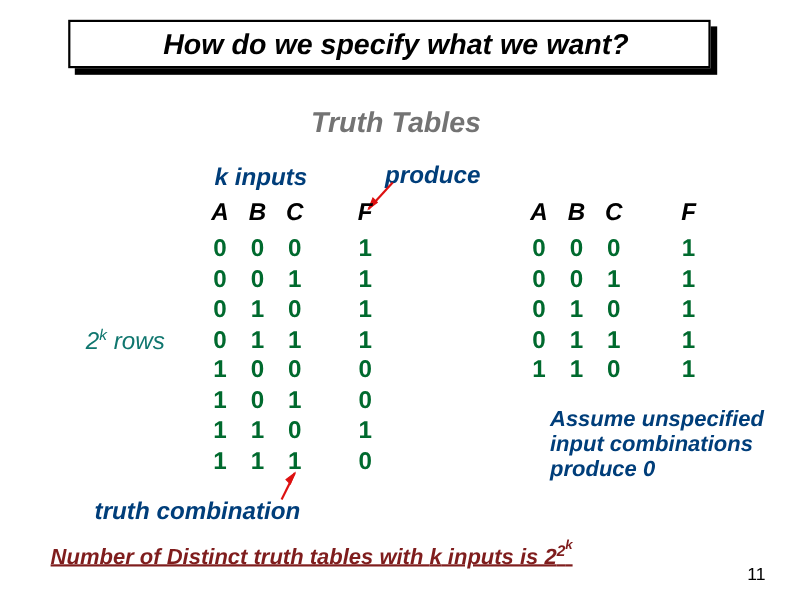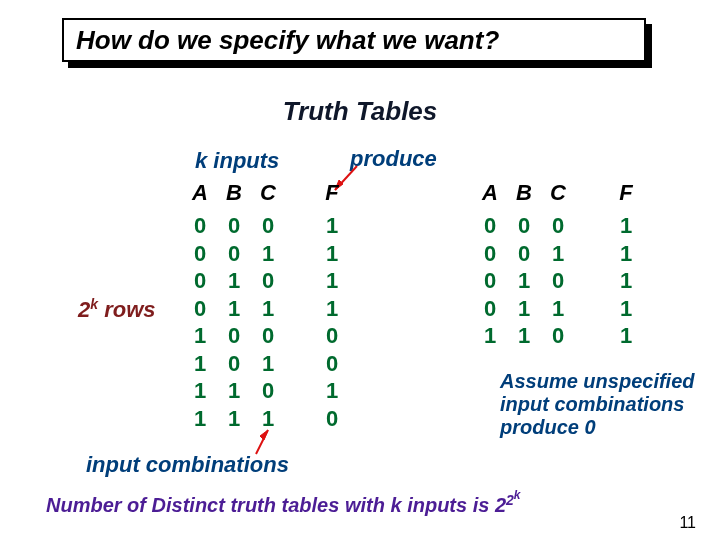--- a/index.html
+++ b/index.html
@@ -31,37 +31,38 @@
     left: 62px;
     top: 18px;
     width: 584px;
     height: 44px;
     background: #fff;
     border: 2px solid #000;
     box-sizing: border-box;
     display: flex;
     align-items: center;
     padding-left: 12px;
+    justify-content: center;
   }
   .title-box span {
     font-size: 26px;
     font-weight: bold;
     font-style: italic;
     color: #000;
   }
   .subtitle {
     position: absolute;
     left: 0;
     right: 0;
     top: 96px;
     text-align: center;
     font-size: 26px;
     font-weight: bold;
     font-style: italic;
-    color: #0f172a;
+    color: #737373;
   }
   .k-inputs {
     position: absolute;
     left: 195px;
     top: 148px;
     font-size: 22px;
     font-weight: bold;
     font-style: italic;
     color: #003e7a;
   }
@@ -114,23 +115,23 @@
   }
   .tt-left .row .gap {
     width: 16px;
   }
   
   .rows-label {
     position: absolute;
     left: 78px;
     top: 296px;
     font-size: 22px;
-    font-weight: bold;
-    font-style: italic;
-    color: #7f1d1d;
+    font-weight: normal;
+    font-style: italic;
+    color: #0f766e;
   }
   .rows-label sup {
     font-size: 14px;
     font-style: italic;
   }
   
   .tt-right {
     position: absolute;
     left: 480px;
     top: 180px;
@@ -176,21 +177,22 @@
     fill: #d11;
   }
   
   .bottom {
     position: absolute;
     left: 46px;
     top: 488px;
     font-size: 20px;
     font-weight: bold;
     font-style: italic;
-    color: #4c1d95;
+    color: #7f1d1d;
+    text-decoration: underline;
   }
   .bottom .supk {
     font-size: 12px;
     vertical-align: super;
   }
   .bottom .sup2 {
     font-size: 14px;
     vertical-align: super;
   }
   
@@ -338,21 +340,21 @@
     </div>
   </div>
 
   <div class="assume">Assume unspecified input combinations produce 0</div>
 
   <svg class="arrow-up" style="left:250px; top:426px;" width="40" height="40">
     <line x1="18" y1="4" x2="6" y2="28" stroke="#d11" stroke-width="2"></line>
     <polygon points="18,4 10,10 14,14" fill="#d11"></polygon>
   </svg>
 
-  <div class="combo-label">input combinations</div>
+  <div class="combo-label">truth combination</div>
 
   <div class="bottom">
     <span>Number of Distinct truth tables with </span><span>k</span><span> inputs is 2</span><span class="sup2"><span>2</span><span class="supk">k</span></span>
   </div>
 
   <div class="pageno">11</div>
 
 </div>
 
 </body></html>

